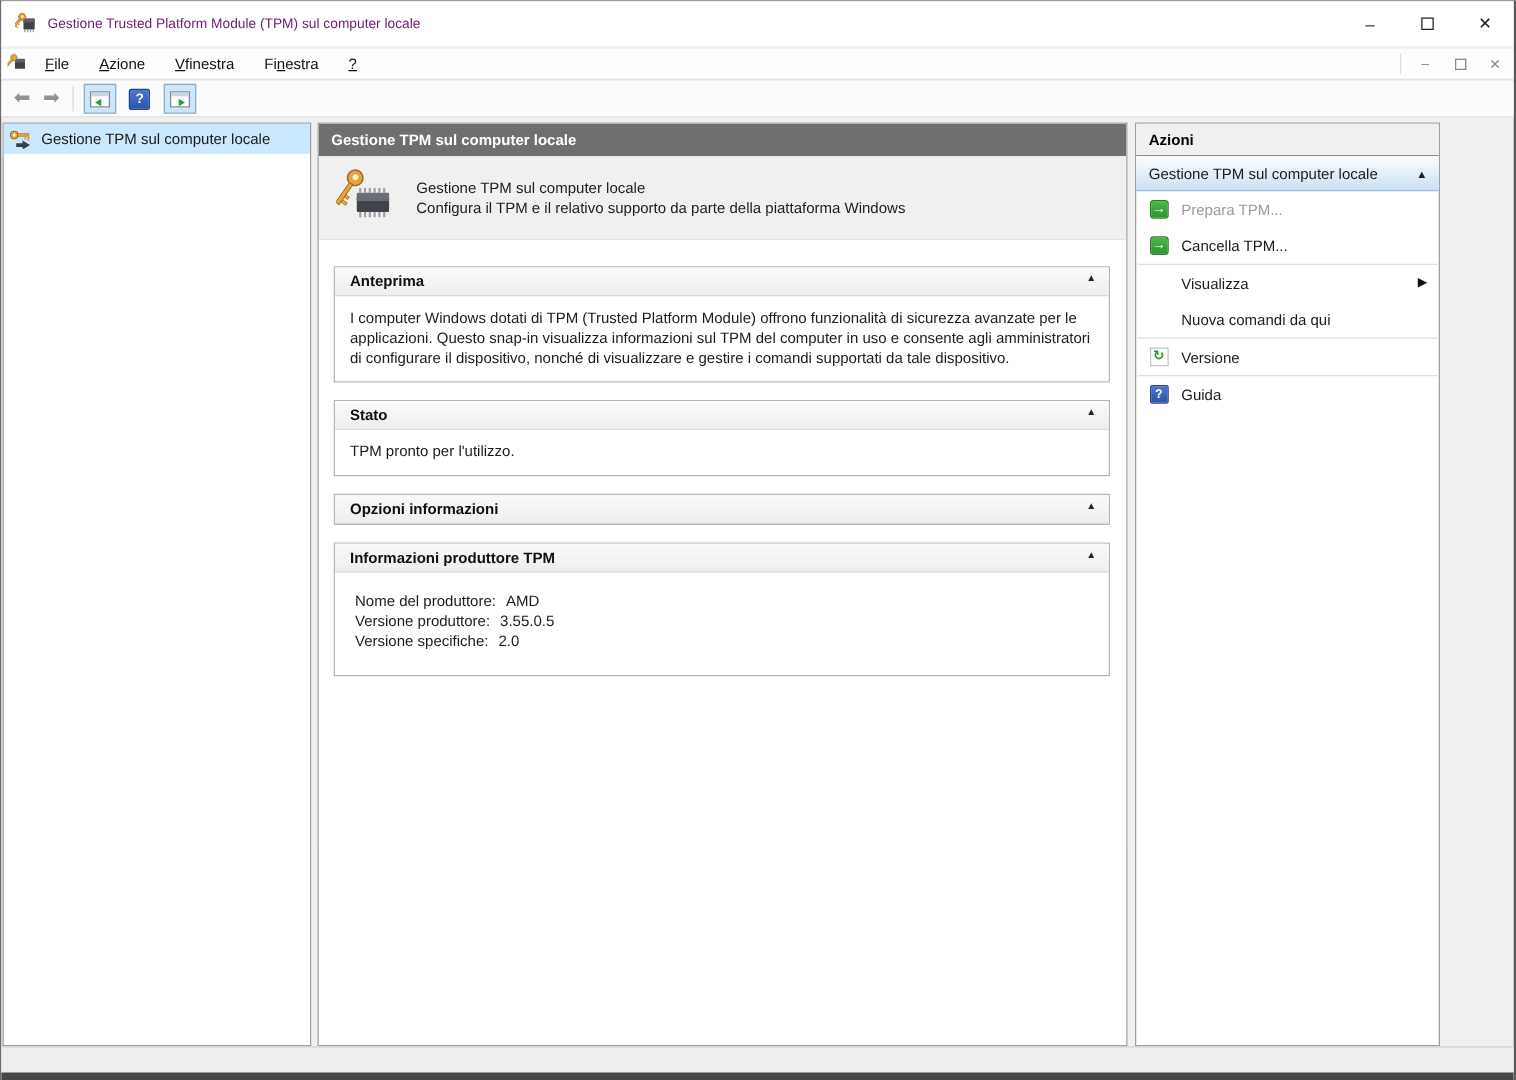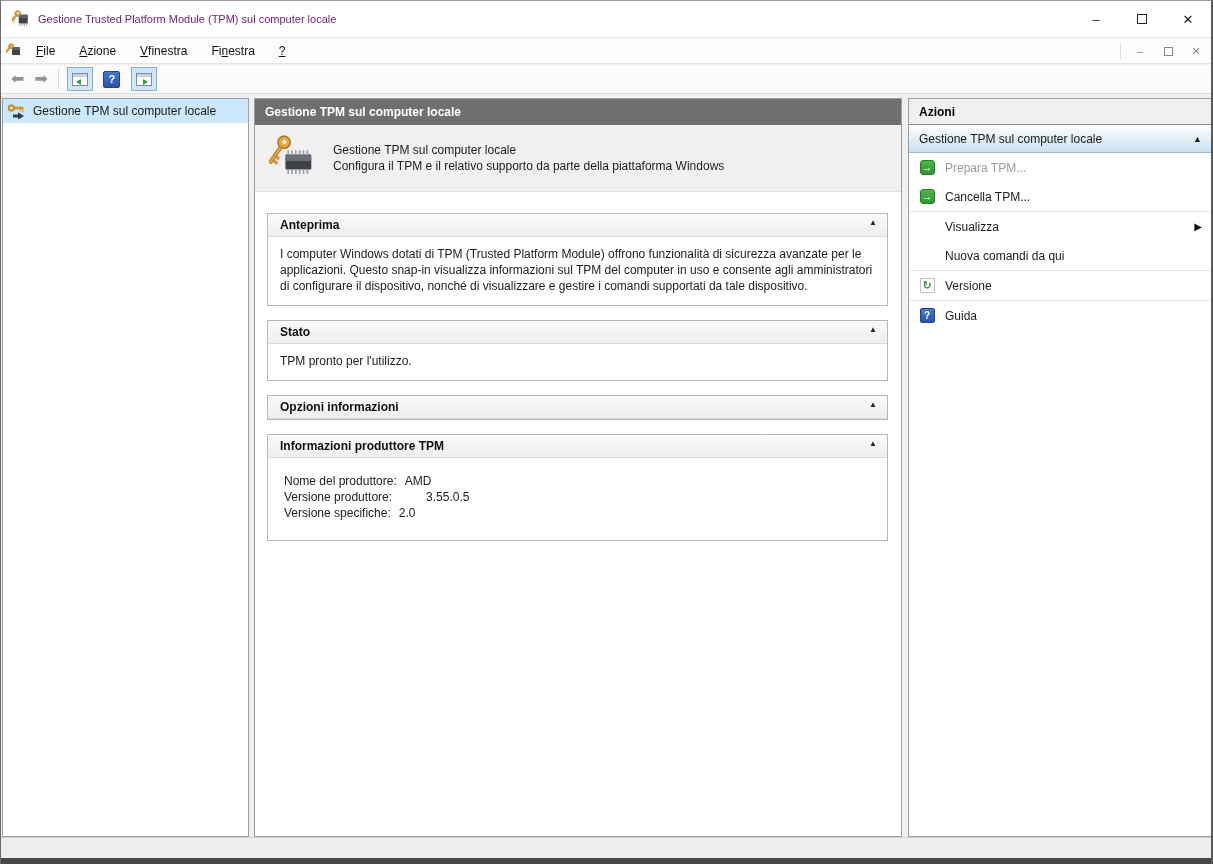--- a/index.html
+++ b/index.html
@@ -44,21 +44,21 @@
   .mini-window .mw-arrow-left, .mini-window .mw-arrow-right { position:absolute; top:5px; width:0; height:0; }
   .mini-window .mw-arrow-left  { left:3px; border-top:3px solid transparent; border-bottom:3px solid transparent; border-right:5px solid #2c9e3f; }
   .mini-window .mw-arrow-right { left:6px; border-top:3px solid transparent; border-bottom:3px solid transparent; border-left:5px solid #2c9e3f; }
   .help-square { width:17px; height:17px; background:linear-gradient(#4a78d0,#2b55a8); border:1px solid #27408f;
     border-radius:2px; color:#fff; font-weight:bold; font-size:11px; display:flex; align-items:center; justify-content:center; }
   .help-square.small { width:15px; height:15px; font-size:10px; }
   
   .pane { position:absolute; top:97px; height:739px; background:#fff; border:1px solid #9aa0a6; }
   .tree-pane   { left:1px;  width:247px; }
   .center-pane { left:253px; width:648px; overflow:hidden; }
-  .actions-pane{ left:907px; width:304px; }
+  .actions-pane{ left:907px; width:244px; }
   
   .tree-row { height:24px; display:flex; align-items:center; padding-left:4px; cursor:default; }
   .tree-row.selected { background:#cce8ff; }
   .tree-row .tree-icon { width:20px; height:16px; margin-right:6px; flex:none; }
   
   .result-header { height:26px; background:#6f6f6f; color:#fff; font-weight:bold;
     display:flex; align-items:center; padding-left:10px; }
   .banner { height:67px; background:#f0f0f0; display:flex; align-items:center; border-bottom:1px solid #e2e2e2; }
   .banner .banner-icon { margin-left:14px; width:52px; height:46px; flex:none; }
   .banner .banner-text { margin-left:12px; line-height:16px; color:#1c1c1c; }
@@ -67,21 +67,21 @@
   .section-header { position:relative; height:23px; background:linear-gradient(#fafafa,#eeeeee);
     border-bottom:1px solid #d8d8d8; display:flex; align-items:center; padding-left:12px;
     font-weight:bold; color:#0f0f0f; cursor:default; }
   .collapse-btn { position:absolute; right:10px; top:4px; font-size:8px; color:#222; cursor:default; }
   .section-body { padding:9px 12px 11px 12px; line-height:16px; color:#1c1c1c; }
   .section-body.indent { padding-left:16px; }
   .info-row { display:flex; padding:6px 0 8px 4px;flex-direction:column; }
   .info-pair { display:flex; }
   .info-pair .lbl { color:#1c1c1c; }
   .info-pair .val { margin-left:8px; }
-  .pair-1 { width:209px; } .pair-2 { width:247px;gap:26px; }
+  .pair-1 { width:209px; } .pair-2 { width:247px; }
   
   .actions-title { height:26px; display:flex; align-items:center; padding-left:10px;
     font-weight:bold; color:#000; background:#f0f0f0; border-bottom:1px solid #8c8c8c; }
   .actions-group-header { position:relative; height:28px; display:flex; align-items:center; padding-left:10px;
     color:#1a1a1a; background:linear-gradient(#fcfdfe,#cbe0f2); border-bottom:1px solid #a0bdd8; cursor:default; }
   .actions-group-header .collapse-btn { top:9px; font-size:9px; right:9px; }
   .action-item { position:relative; height:29px; display:flex; align-items:center; padding-left:10px; cursor:default; }
   .action-item .a-icon { width:16px; height:16px; margin-right:10px; flex:none;
     display:flex; align-items:center; justify-content:center; }
   .action-item .a-icon.empty { visibility:hidden; }

